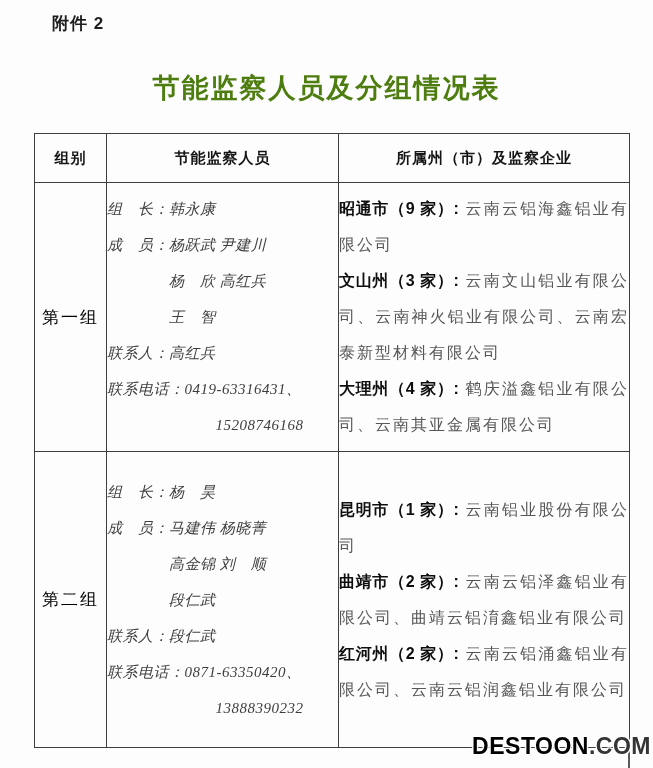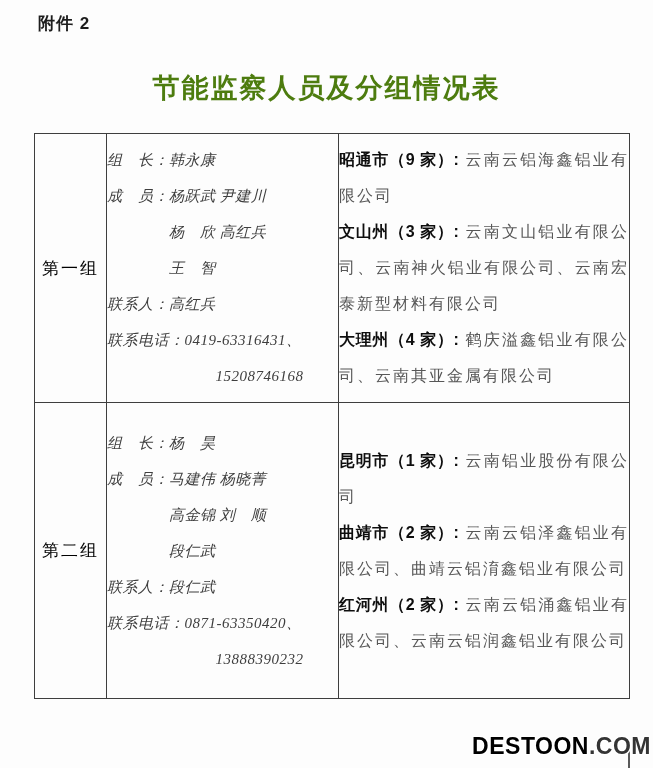--- a/index.html
+++ b/index.html
@@ -6,21 +6,21 @@
   body {
     width: 653px; height: 768px;
     position: relative;
     background: #fdfdfd;
     overflow: hidden;
     font-family: "Liberation Sans", sans-serif;
   }
 
   .attachment-label {
     position: absolute;
-    left: 38px; top: 12px;
+    left: 52px; top: 12px;
     font-family: "Liberation Sans", sans-serif;
     font-size: 17px;
     font-weight: 700;
     color: #1d1d1d;
     letter-spacing: 1px;
   }
 
   .doc-title {
     position: absolute;
     left: 0; top: 70px;
@@ -135,20 +135,25 @@
 
 <div class="doc-title">节能监察人员及分组情况表</div>
 
 <table class="main-table">
   <colgroup>
     <col class="c-group">
     <col class="c-people">
     <col class="c-region">
   </colgroup>
   <tbody>
+      <tr>
+    <th class="header-cell">组别</th>
+    <th class="header-cell">节能监察人员</th>
+    <th class="header-cell">所属州（市）及监察企业</th>
+  </tr>
 
   <tr>
     <td class="row-1 group-cell">第一组</td>
     <td class="row-1 personnel-cell">
       <div class="personnel-line">组　长：韩永康</div>
       <div class="personnel-line">成　员：杨跃武 尹建川</div>
       <div class="personnel-line">　　　　杨　欣 高红兵</div>
       <div class="personnel-line">　　　　王　智</div>
       <div class="personnel-line">联系人：高红兵</div>
       <div class="personnel-line">联系电话：0419-63316431、</div>

